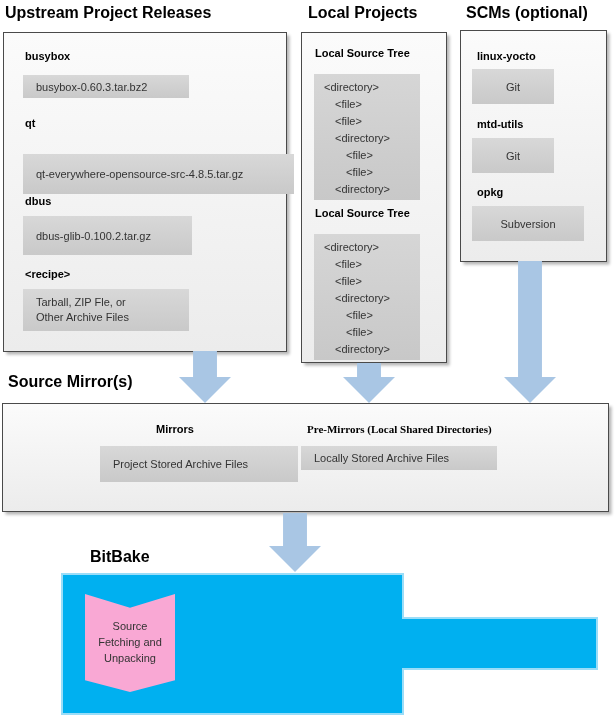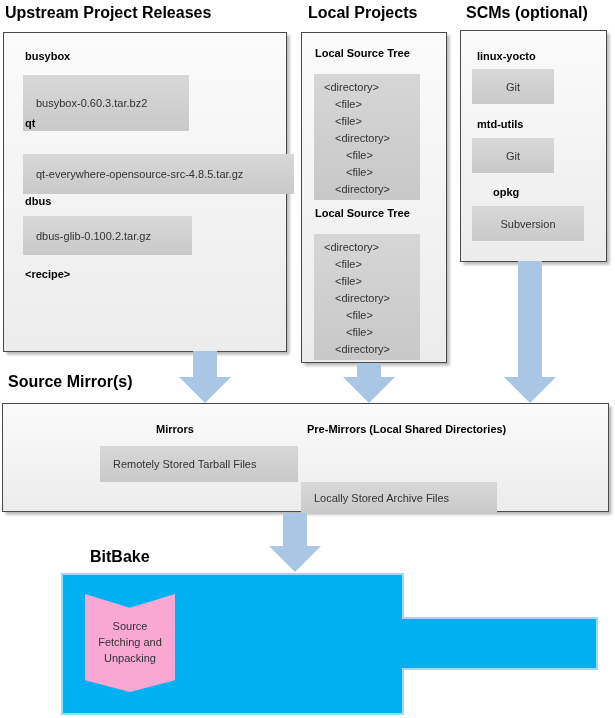--- a/index.html
+++ b/index.html
@@ -41,32 +41,36 @@
 <body>
 
 <div class="canvas">
 
   <div class="sect" style="left:5px;top:4px;">Upstream Project Releases</div>
   <div class="sect" style="left:466px;top:4px;">SCMs (optional)</div>
   <div class="sect" style="left:308px;top:4px;">Local Projects</div>
 
   <div class="panel" style="left:3px;top:32px;width:282px;height:318px;">
     <div class="lbl" style="left:21px;top:17px;">busybox</div>
-    <div class="ibox pad" style="left:19px;top:42px;width:153px;height:56px;">
+    <div class="ibox pad" style="left:19px;top:42px;width:153px;height:23px;">
       <span>busybox-0.60.3.tar.bz2</span>
     </div>
     <div class="lbl" style="left:21px;top:84px;">qt</div>
     <div class="ibox pad" style="left:19px;top:121px;width:258px;height:40px;">
       <span>qt-everywhere-opensource-src-4.8.5.tar.gz</span>
     </div>
     <div class="lbl" style="left:21px;top:162px;">dbus</div>
     <div class="ibox pad" style="left:19px;top:183px;width:156px;height:39px;">
       <span>dbus-glib-0.100.2.tar.gz</span>
     </div>
     <div class="lbl" style="left:21px;top:235px;">&lt;recipe&gt;</div>
+    <div class="ibox pad multi" style="left:19px;top:256px;width:153px;height:42px;">
+      <span>Tarball, ZIP Fle, or</span>
+      <span>Other Archive Files</span>
+    </div>
   </div>
 
   <div class="panel" style="left:301px;top:32px;width:144px;height:329px;">
     <div class="lbl" style="left:13px;top:14px;">Local Source Tree</div>
     <div class="tree" style="left:12px;top:34px;width:98px;height:121px;">
       <div class="i0">&lt;directory&gt;</div>
       <div class="i1">&lt;file&gt;</div>
       <div class="i1">&lt;file&gt;</div>
       <div class="i1">&lt;directory&gt;</div>
       <div class="i2">&lt;file&gt;</div>
@@ -87,38 +91,38 @@
 
   <div class="panel" style="left:460px;top:30px;width:145px;height:230px;">
     <div class="lbl" style="left:16px;top:19px;">linux-yocto</div>
     <div class="ibox center" style="left:11px;top:38px;width:82px;height:35px;">
       <span>Git</span>
     </div>
     <div class="lbl" style="left:16px;top:87px;">mtd-utils</div>
     <div class="ibox center" style="left:11px;top:107px;width:82px;height:35px;">
       <span>Git</span>
     </div>
-    <div class="lbl" style="left:32px;top:155px;">opkg</div>
+    <div class="lbl" style="left:16px;top:155px;">opkg</div>
     <div class="ibox center" style="left:11px;top:175px;width:112px;height:35px;">
       <span>Subversion</span>
     </div>
   </div>
 
   <div class="arrow" style="left:179px;top:351px;width:52px;height:52px;"></div>
   <div class="arrow" style="left:343px;top:363px;width:52px;height:40px;"></div>
   <div class="arrow" style="left:504px;top:261px;width:52px;height:142px;"></div>
 
   <div class="sect" style="left:8px;top:373px;">Source Mirror(s)</div>
   <div class="panel" style="left:2px;top:403px;width:605px;height:107px;">
     <div class="lbl" style="left:105px;top:19px;margin-left:48px;">Mirrors</div>
     <div class="ibox pad" style="left:97px;top:42px;width:185px;height:36px;">
-      <span>Remotely Stored Tarball Files</span>
+      <span>Project Stored Archive Files</span>
     </div>
-    <div class="lbl" style="left:304px;top:19px;">Pre-Mirrors (Local Shared Directories)</div>
-    <div class="ibox pad" style="left:298px;top:42px;width:183px;height:32px;margin-top:36px;">
+    <div class="lbl" style="left:304px;top:19px;font-family:Liberation Serif, serif;">Pre-Mirrors (Local Shared Directories)</div>
+    <div class="ibox pad" style="left:298px;top:42px;width:183px;height:24px;">
       <span>Locally Stored Archive Files</span>
     </div>
   </div>
 
   <div class="arrow" style="left:269px;top:513px;width:52px;height:59px;"></div>
 
   <div class="sect" style="left:62px;top:548px;font-size:16px;margin-left:28px;">BitBake</div>
   <svg style="position:absolute;left:60px;top:572px;" width="540" height="146" viewBox="0 0 540 146">
     <path d="M2,2 H343 V46 H537 V97 H343 V142 H2 Z" fill="#00B0F0" stroke="#9ADDF8" stroke-width="2"></path>
   </svg>

